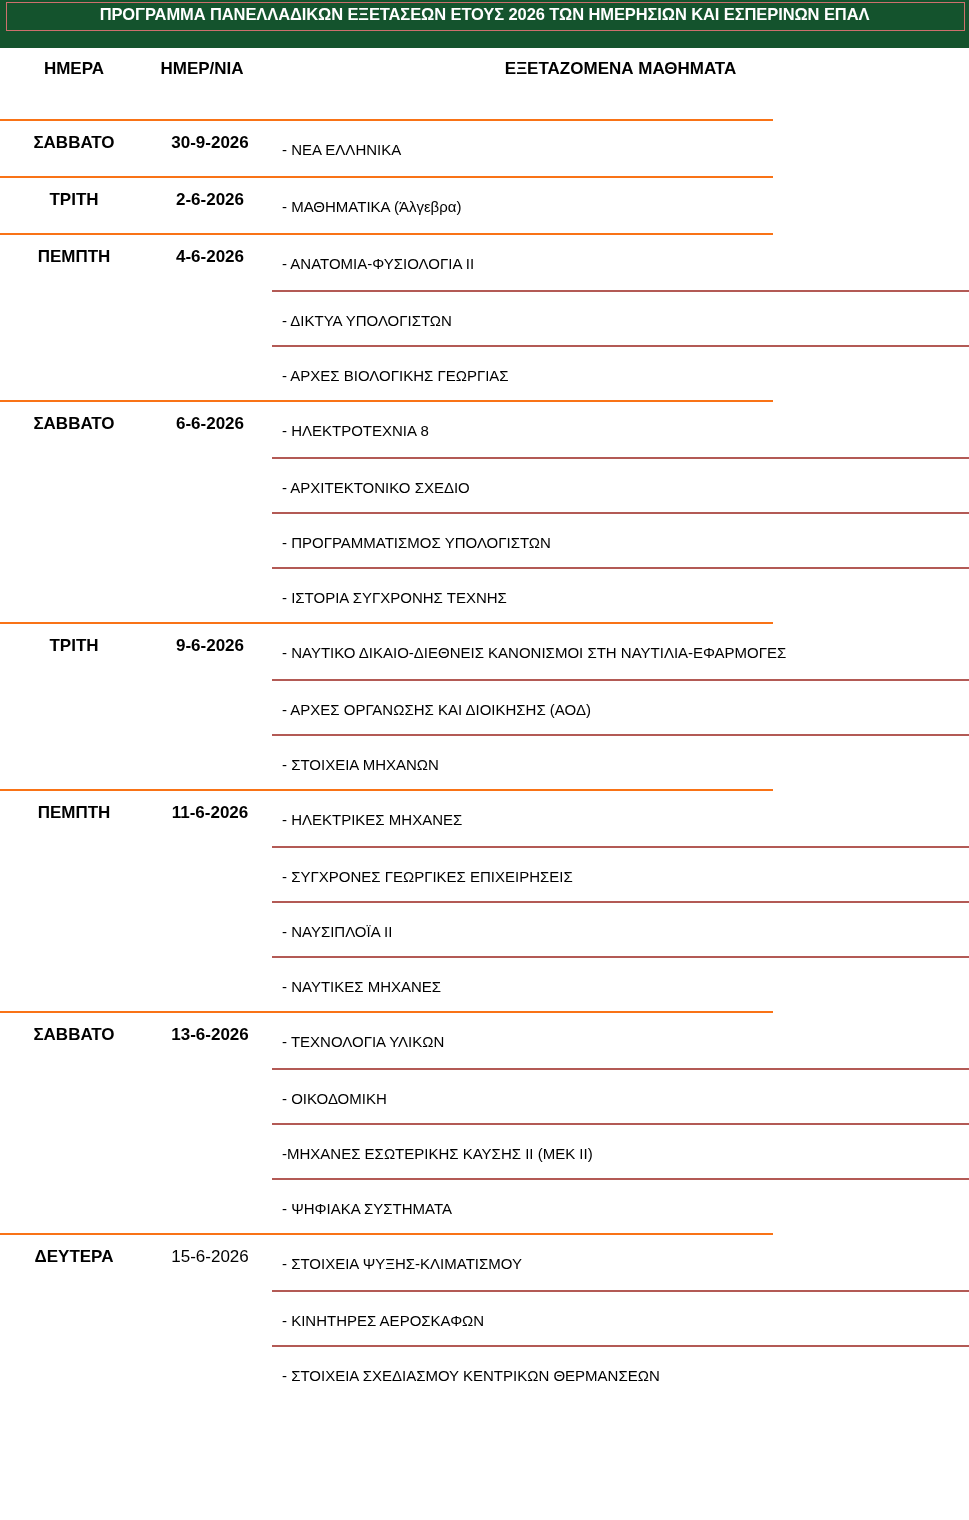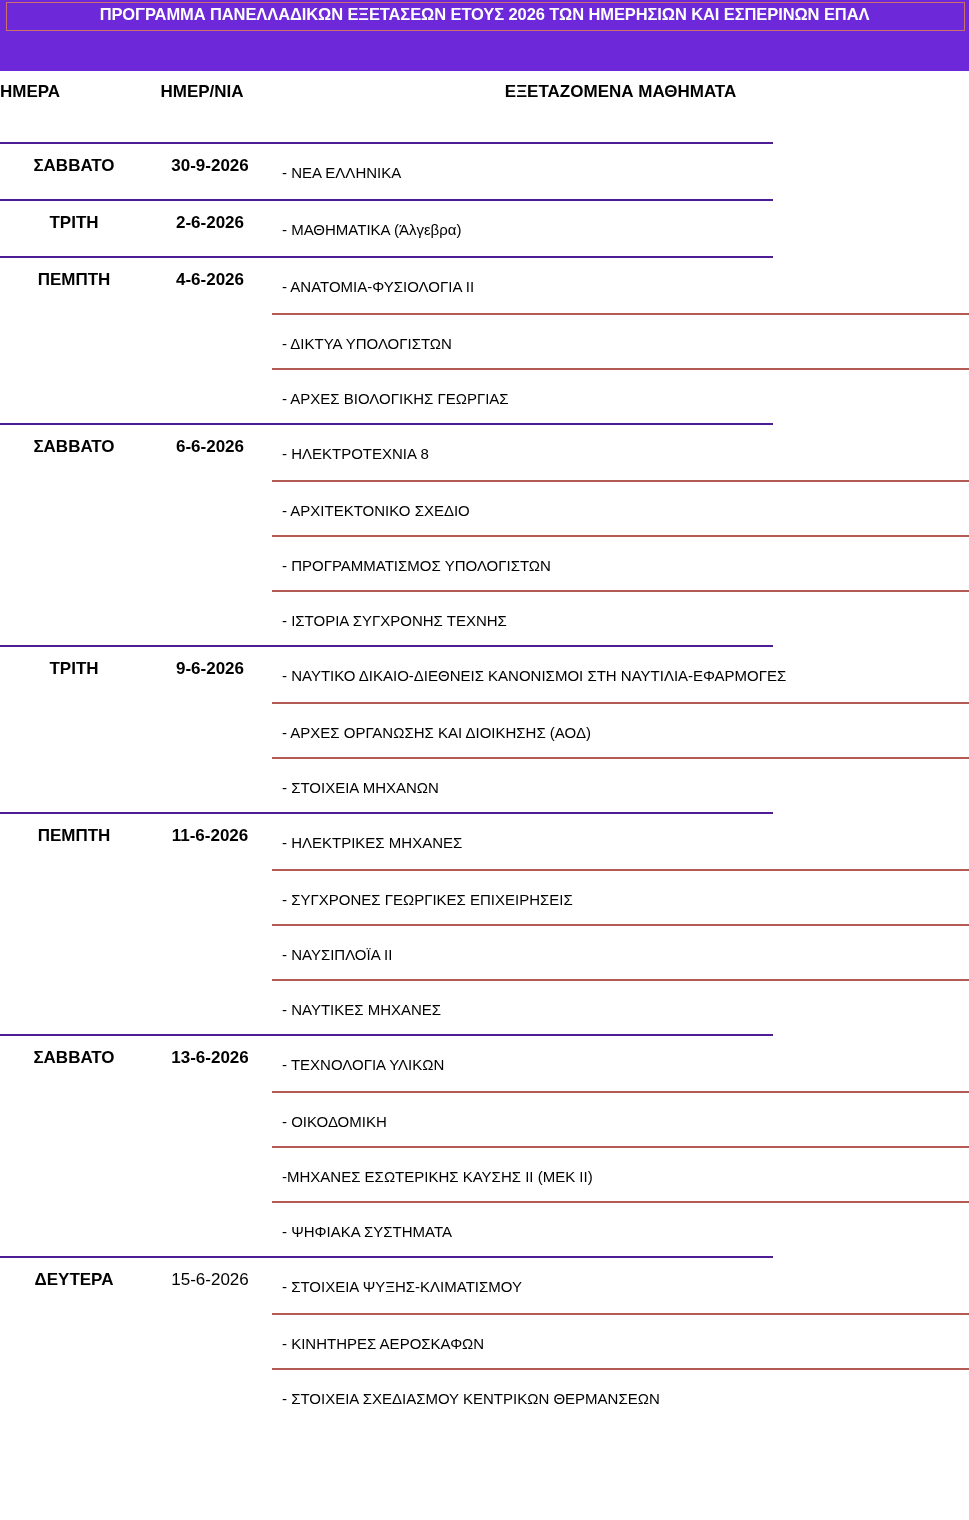--- a/index.html
+++ b/index.html
@@ -14,22 +14,22 @@
     font-family: "Liberation Sans", "DejaVu Sans", sans-serif;
     color: #000000;
     overflow: hidden;
     position: relative;
   }
 
   
   .title-band {
     position: relative;
     width: 969px;
-    height: 71px;
-    background: #6d28d9;
+    height: 48px;
+    background: #14532d;
     box-sizing: border-box;
   }
   .title-band::before {
     content: "";
     position: absolute;
     left: 6px;
     right: 4px;
     top: 2px;
     height: 29px;
     border: 1px solid #cd706d;
@@ -56,34 +56,34 @@
     height: 71px;
     box-sizing: border-box;
   }
   .col-header .ch {
     position: absolute;
     top: 11px;
     font-size: 17px;
     font-weight: bold;
     white-space: nowrap;
   }
-  .ch-day      { left: 0;    width: 148px; }
+  .ch-day      { left: 0;    width: 148px; text-align: center; }
   .ch-date     { left: 140px; width: 124px; text-align: center; }
   .ch-subjects { left: 272px; width: 697px; text-align: center; }
 
   
   .sched {
     position: relative;
     width: 969px;
   }
 
   .day-block {
     position: relative;
     width: 773px;
-    border-top: 2px solid #4c1d95;
+    border-top: 2px solid #f97316;
     box-sizing: border-box;
   }
 
   .day-cells {
     position: absolute;
     left: 0;
     top: 0;
     width: 272px;
     height: 100%;
     pointer-events: none;

